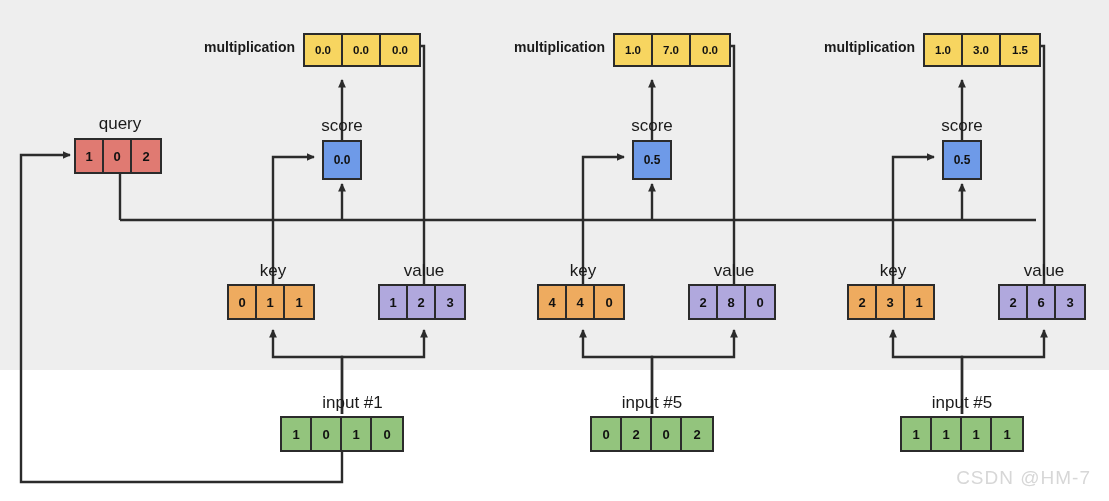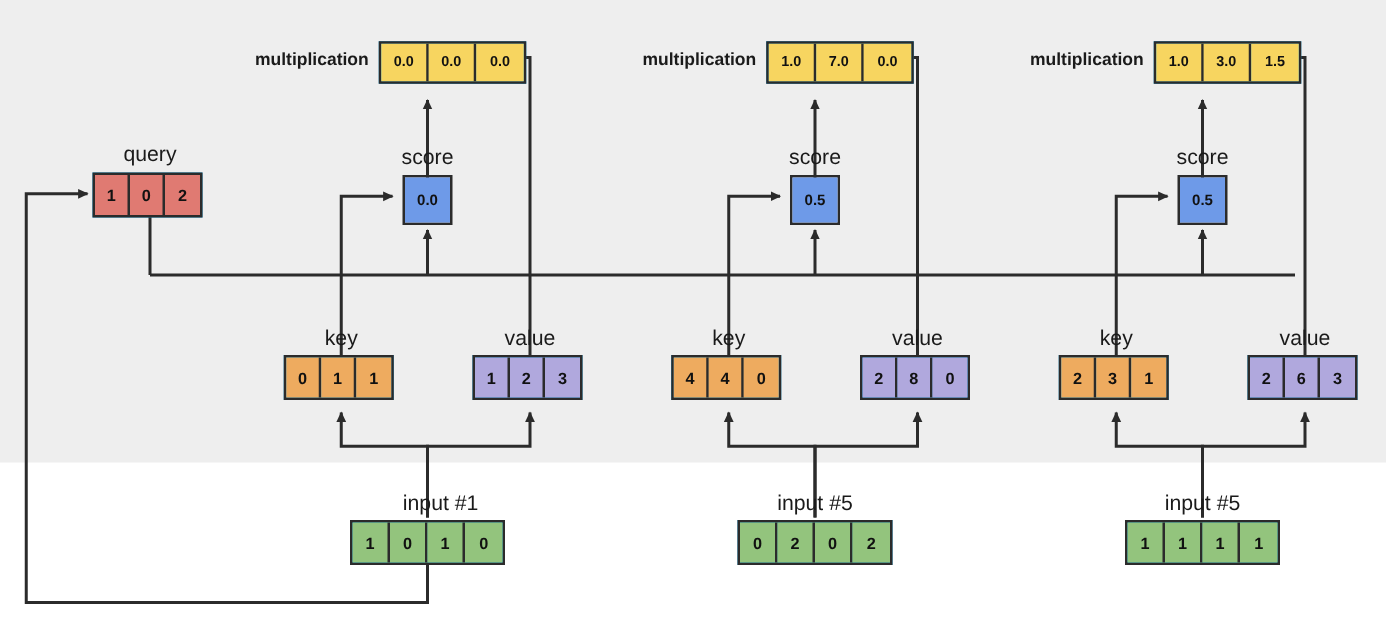--- a/index.html
+++ b/index.html
@@ -41,21 +41,21 @@
     width: 1109px;
     height: 501px;
   }
 
   
   .row {
     position: absolute;
     display: flex;
     border: 2px solid #2b2b2b;
     box-sizing: content-box;
-    background: #0ea5e9;
+    background: #0f766e;
   }
   .row .cell {
     box-sizing: border-box;
     display: flex;
     align-items: center;
     justify-content: center;
     font-weight: bold;
     color: #111;
     border-right: 2px solid #2b2b2b;
   }
@@ -255,14 +255,15 @@
     <div class="lbl center" style="left:962px; top:394px;">input #5</div>
     <div class="row r-input c-input" style="left:900px; top:416px;">
       <div class="cell">1</div>
       <div class="cell">1</div>
       <div class="cell">1</div>
       <div class="cell">1</div>
     </div>
 
   </div>
 
+  <div id="watermark">CSDN @HM-7</div>
 
 </div>
 
 </body></html>

